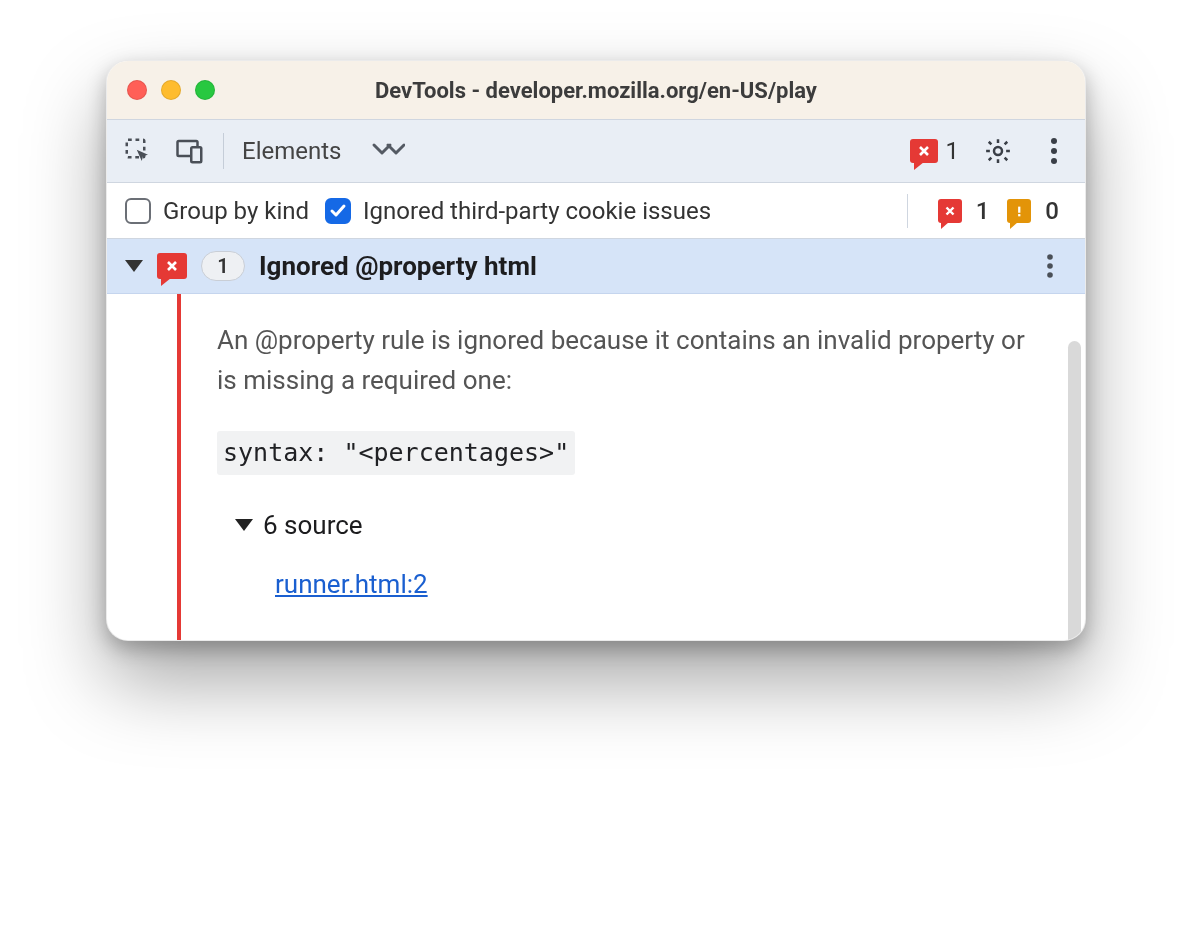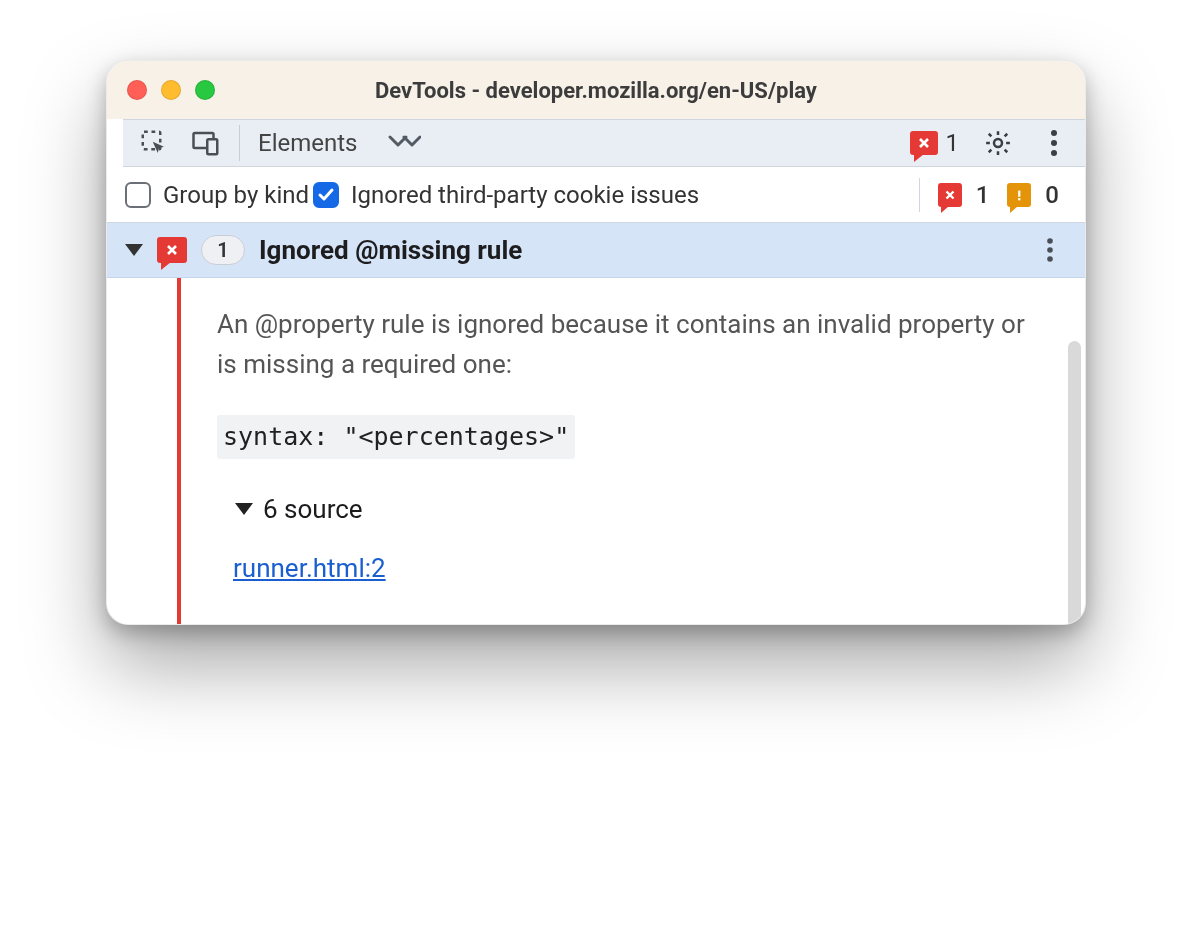--- a/index.html
+++ b/index.html
@@ -37,30 +37,29 @@
   .tl.yellow { background: #febc2e; box-shadow: inset 0 0 0 1px rgba(0,0,0,0.1); }
   .tl.green { background: #28c840; box-shadow: inset 0 0 0 1px rgba(0,0,0,0.1); }
   .title {
     position: absolute; left: 0; right: 0;
     text-align: center;
     font-weight: 700; font-size: 22px; color: #3c3c3c;
     pointer-events: none;
   }
   
   .toolbar {
-    height: 48px;
+    height: 64px;
     background: #e9eef5;
     border-top: 1px solid #cfd6e0;
     border-bottom: 1px solid #cfd6e0;
     display: flex; align-items: center;
     padding: 0 14px;
     gap: 2px;
     font-size: 24px;
     color: #3a3f47;
-    margin-left: 16px;
   }
   .toolbar .grp-left { display: flex; align-items: center; gap: 18px; }
   .toolbar .vsep { width: 1px; height: 36px; background: #c5cdd8; margin: 0 14px; }
   .toolbar .tabs { display: flex; align-items: center; gap: 28px; }
   .tab { position: relative; padding: 18px 2px; color: #444; cursor: pointer; }
   .tab.active { color: #1569e6; }
   .tab.active::after {
     content: ""; position: absolute; left: -4px; right: -4px; bottom: 0;
     height: 4px; background: #1569e6;
   }
@@ -81,21 +80,21 @@
     border-top: 8px solid #e53935;
   }
   .icon-btn { width: 34px; height: 34px; display: inline-flex; align-items: center; justify-content: center; color: #4a4f57; cursor: pointer; }
   svg { display: block; }
 
   
   .optionsbar {
     height: 56px; background: #fff;
     border-bottom: 1px solid #cfd6e0;
     display: flex; align-items: center;
-    padding: 0 18px; gap: 4px; font-size: 24px; color: #333;
+    padding: 0 18px; gap: 16px; font-size: 24px; color: #333;
   }
   .chk { display: inline-flex; align-items: center; gap: 12px; cursor: pointer; }
   .chkbox {
     width: 26px; height: 26px; border: 2.5px solid #6b6f76; border-radius: 6px;
     display: inline-flex; align-items: center; justify-content: center; background: #fff;
   }
   .chkbox.checked { background: #1569e6; border-color: #1569e6; }
   .chkbox.checked svg { stroke: #fff; }
   .optionsbar .spacer { flex: 1; }
   .optionsbar .vsep { width: 1px; height: 34px; background: #cfd6e0; margin: 0 14px; }
@@ -159,21 +158,21 @@
     font-size: 21px; letter-spacing: 1.5px; font-weight: 700; color: #1c1c1e;
     text-transform: uppercase; margin-bottom: 20px;
   }
   .source-row {
     display: flex; align-items: center; gap: 10px; font-size: 26px; color: #1c1c1e;
     margin-left: 18px; margin-bottom: 18px;
   }
   .source-row .caret { border-top-color: #222; }
   .link {
     color: #1a5fd0; text-decoration: underline; font-size: 26px; cursor: pointer;
-    margin-left: 16px;
+    margin-left: 58px;
   }
   .scroll-thumb {
     position: absolute; right: 4px; top: 280px;
     width: 13px; height: 420px; background: #bfbfbf99; border-radius: 8px;
   }
 </style>
 </head>
 <body>
 
 <div class="stage">
@@ -278,21 +277,21 @@
 
     <div class="issue-header">
       <span class="caret"></span>
       <span class="err-icon" style="width:30px;height:26px;">
         <svg width="16" height="16" viewBox="0 0 16 16" stroke="#fff" stroke-width="2.6" fill="none">
           <path d="M4 4 L12 12 M12 4 L4 12"></path>
         </svg>
         <span class="tail"></span>
       </span>
       <span class="count-bubble">1</span>
-      <span>Ignored @missing rule</span>
+      <span>Ignored @property html</span>
       <span class="icon-btn dots">
         <svg width="8" height="26" viewBox="0 0 8 26" fill="#4a4f57">
           <circle cx="4" cy="4" r="2.8"></circle>
             <circle cx="4" cy="13" r="2.8"></circle>
             <circle cx="4" cy="22" r="2.8"></circle>
         </svg>
       </span>
     </div>
 
     <div class="content">

